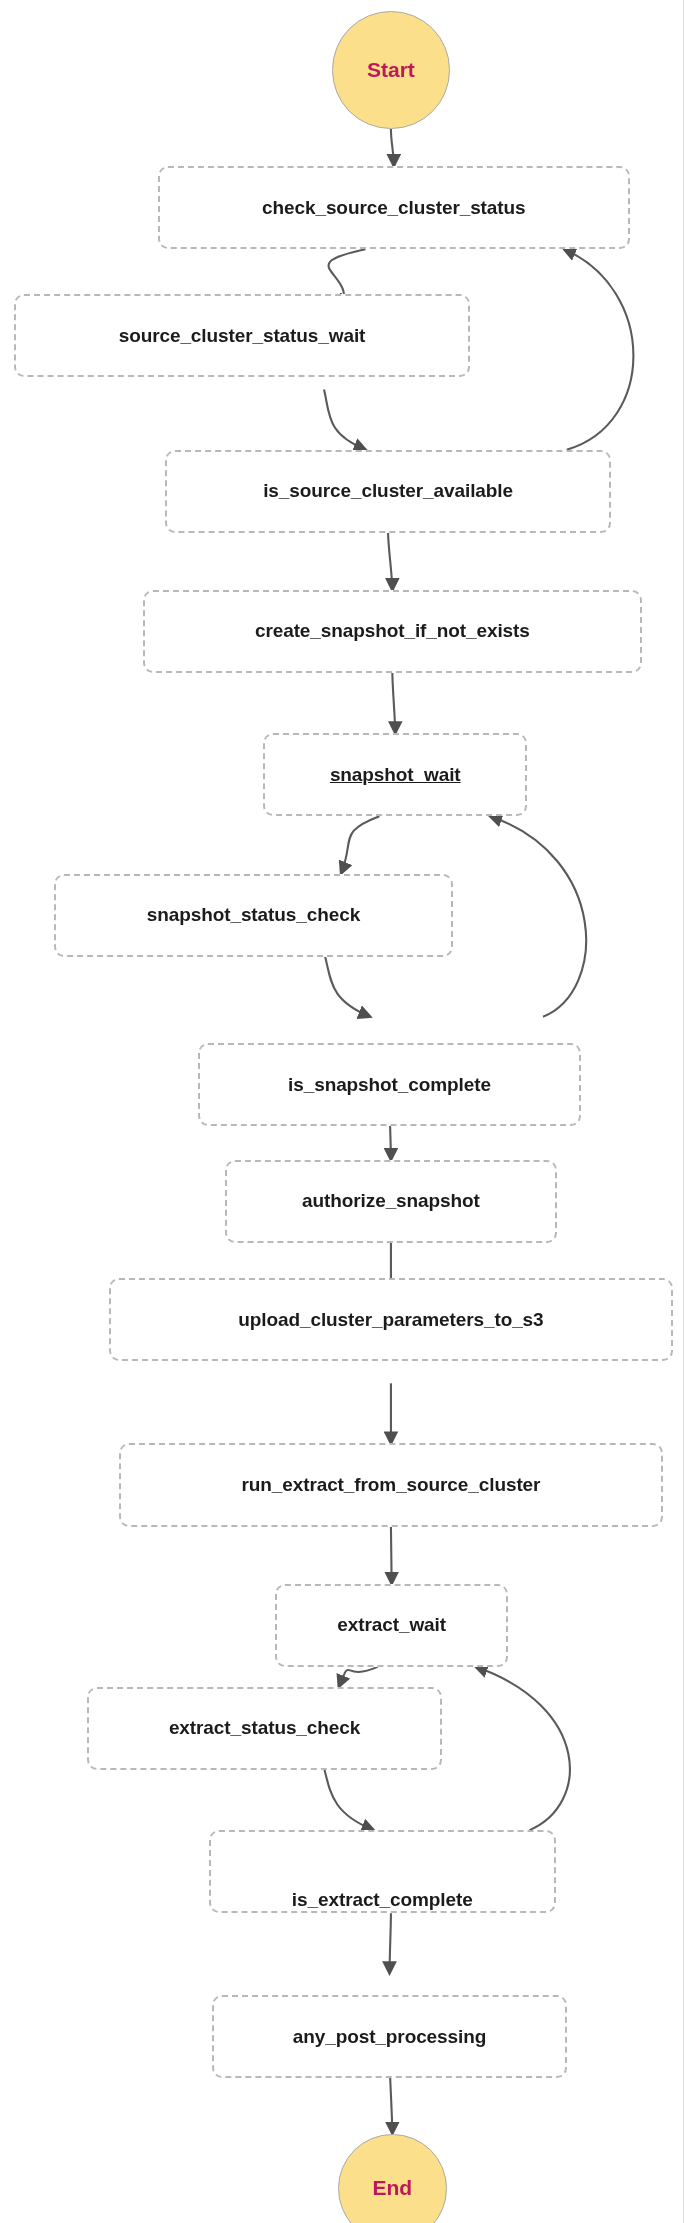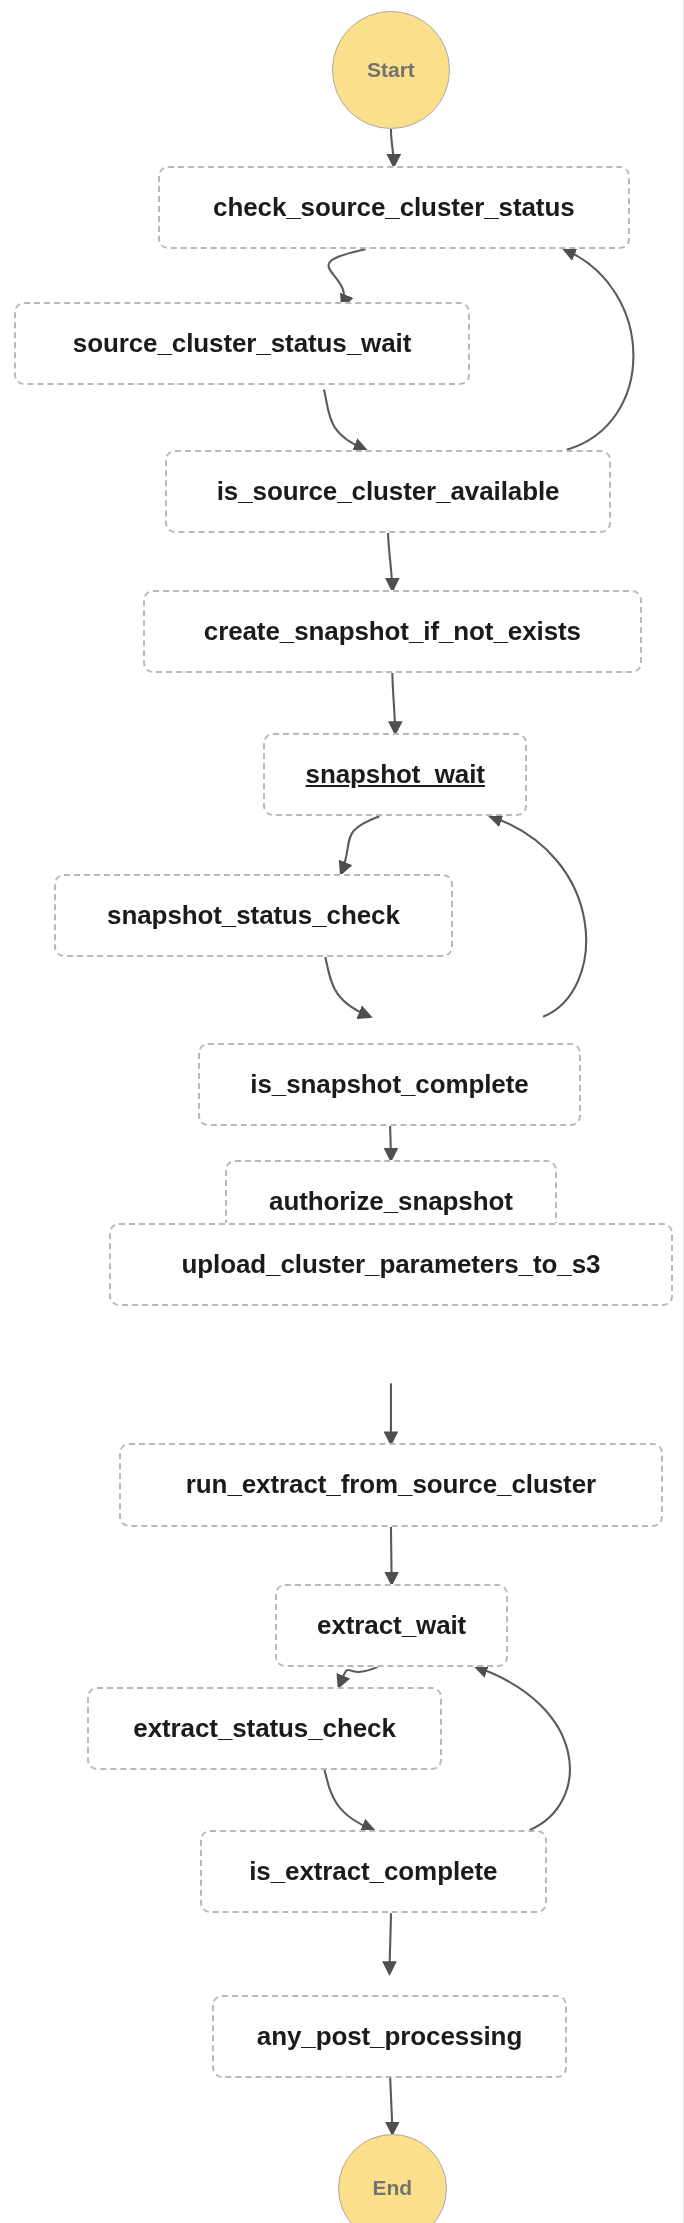--- a/index.html
+++ b/index.html
@@ -37,35 +37,35 @@
   .node {
     position: absolute;
     box-sizing: border-box;
     display: flex;
     align-items: center;
     justify-content: center;
     background: #ffffff;
     border: 2px dashed #b8b8b8;
     border-radius: 10px;
     color: #1b1b1b;
-    font-size: 26px;
+    font-size: 19px;
     font-weight: 600;
     letter-spacing: -0.1px;
     white-space: nowrap;
   }
   .terminal {
     position: absolute;
     box-sizing: border-box;
     display: flex;
     align-items: center;
     justify-content: center;
     background: #fbdf8b;
     border: 1.5px solid #a9a9a9;
     border-radius: 50%;
-    color: #737373;
+    color: #be185d;
     font-size: 21px;
     font-weight: 700;
   }
   #watermark {
     position: absolute;
     color: #bdbdbd;
     font-size: 16.5px;
     font-weight: 400;
     letter-spacing: 0.2px;
     white-space: nowrap;
@@ -107,54 +107,54 @@
       </g>
   </svg>
 
   <div id="node-layer">
       <div class="terminal" style="left: 332.224px; top: 11.456px; width: 117.424px; height: 117.424px;">
         <span>Start</span>
       </div>
       <div class="node" style="left: 157.52px; top: 166.112px; width: 472.56px; height: 83.056px;">
         <span>check_source_cluster_status</span>
       </div>
-      <div class="node" style="left: 14.32px; top: 302px; width: 455.376px; height: 83.056px;">
+      <div class="node" style="left: 14.32px; top: 294px; width: 455.376px; height: 83.056px;">
         <span>source_cluster_status_wait</span>
       </div>
       <div class="node" style="left: 164.68px; top: 449.648px; width: 446.784px; height: 83.056px;">
         <span>is_source_cluster_available</span>
       </div>
       <div class="node" style="left: 143.2px; top: 589.984px; width: 498.336px; height: 83.056px; text-align: center;">
         <span>create_snapshot_if_not_exists</span>
       </div>
       <div class="node" style="left: 263.488px; top: 733.184px; width: 263.488px; height: 83.056px; text-decoration: underline;">
         <span>snapshot_wait</span>
       </div>
       <div class="node" style="left: 54.416px; top: 873.52px; width: 398.096px; height: 83.056px;">
         <span>snapshot_status_check</span>
       </div>
       <div class="node" style="left: 197.616px; top: 1043px; width: 383.776px; height: 83.056px;">
         <span>is_snapshot_complete</span>
       </div>
       <div class="node" style="left: 224.824px; top: 1159.92px; width: 332.224px; height: 83.056px;">
         <span>authorize_snapshot</span>
       </div>
-      <div class="node" style="left: 108.832px; top: 1223px; width: 564.208px; height: 83.056px;">
+      <div class="node" style="left: 108.832px; top: 1278px; width: 564.208px; height: 83.056px;">
         <span>upload_cluster_parameters_to_s3</span>
       </div>
       <div class="node" style="left: 118.856px; top: 1443.46px; width: 544.16px; height: 83.056px;">
         <span>run_extract_from_source_cluster</span>
       </div>
       <div class="node" style="left: 274.944px; top: 1583.79px; width: 233.416px; height: 83.056px;">
         <span>extract_wait</span>
       </div>
       <div class="node" style="left: 87px; top: 1686.9px; width: 355.136px; height: 83.056px; align-items: center;">
         <span>extract_status_check</span>
       </div>
-      <div class="node" style="left: 200px; top: 1830.1px; width: 346.544px; height: 83.056px;">
+      <div class="node" style="left: 209px; top: 1830.1px; width: 346.544px; height: 83.056px; align-items: flex-end;">
         <span>is_extract_complete</span>
       </div>
       <div class="node" style="left: 211.936px; top: 1995px; width: 355.136px; height: 83.056px;">
         <span>any_post_processing</span>
       </div>
       <div class="terminal" style="left: 337.952px; top: 2133.68px; width: 108.832px; height: 108.832px;">
         <span>End</span>
       </div>
     </div>
 

